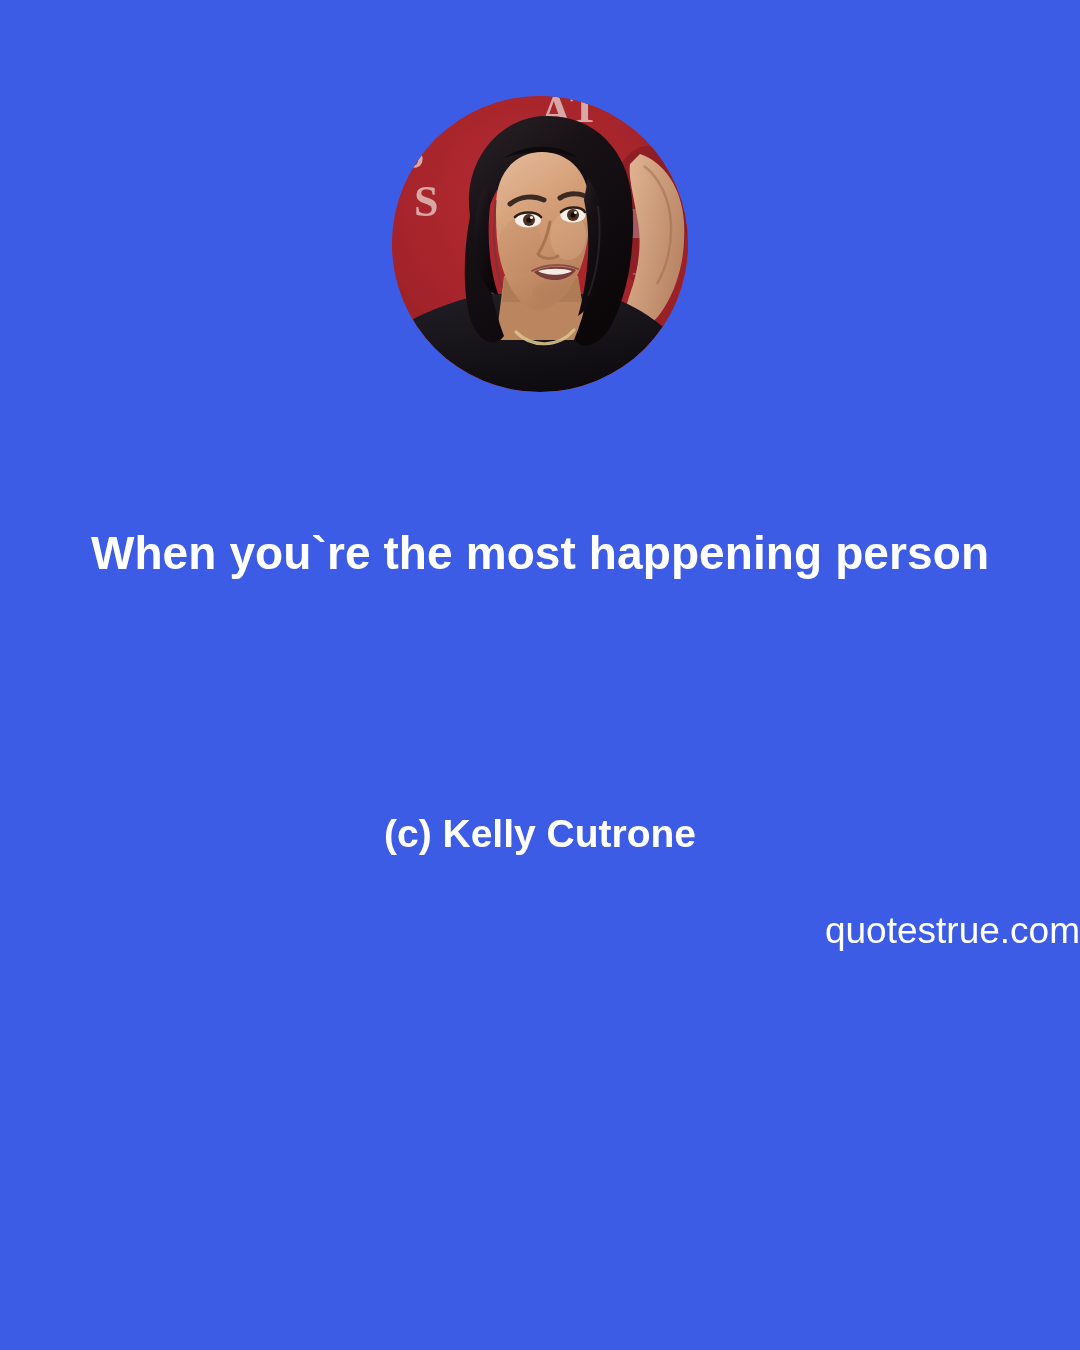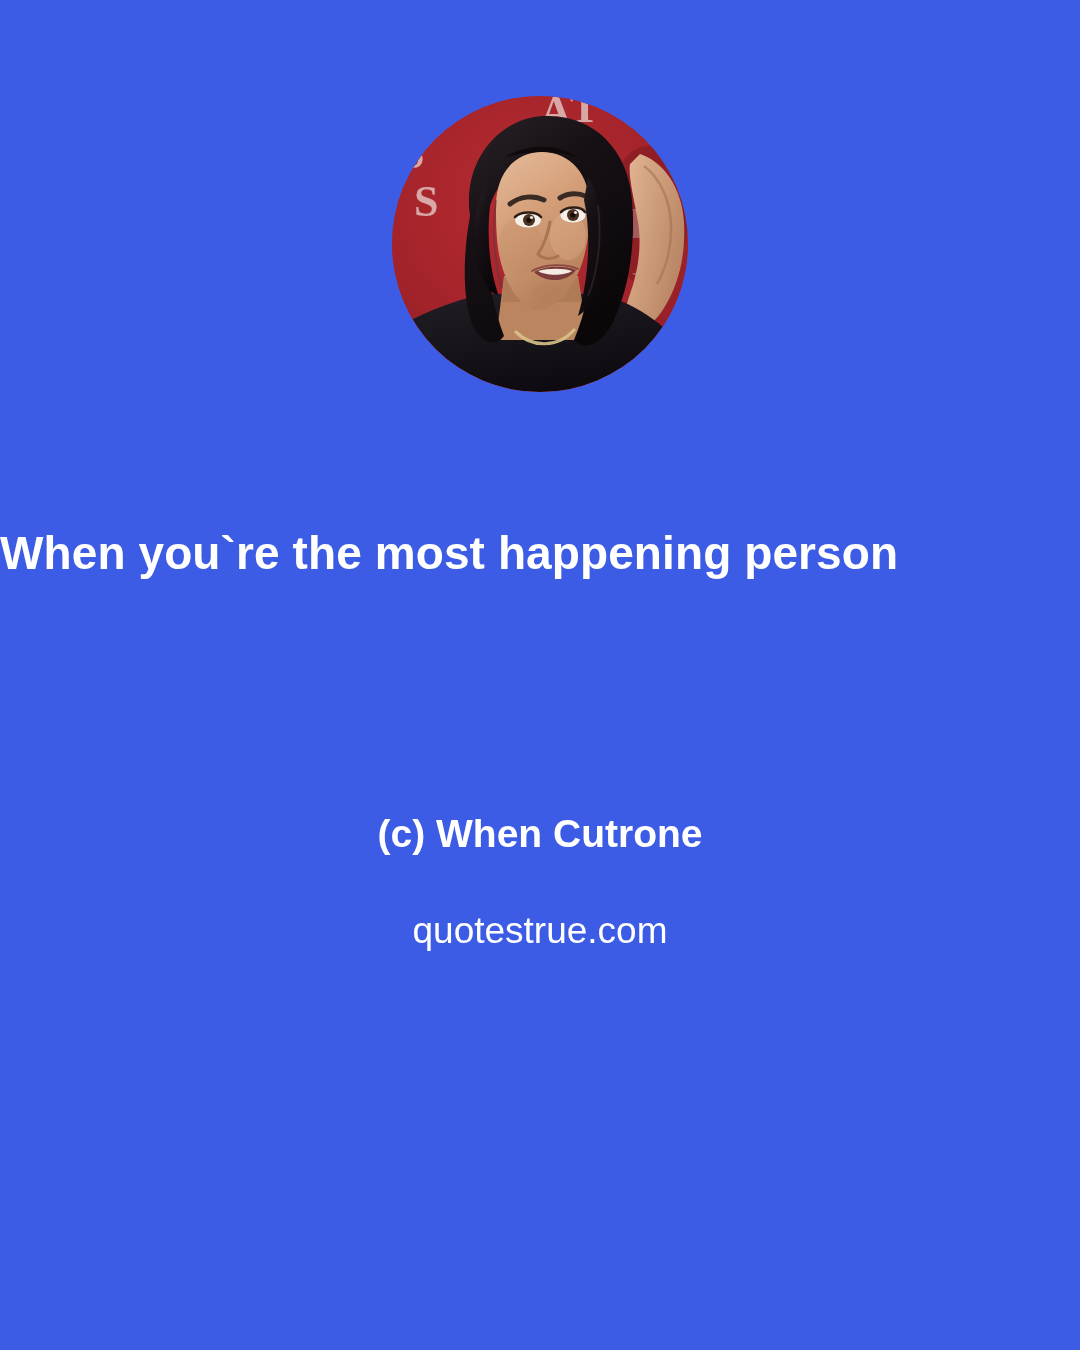--- a/index.html
+++ b/index.html
@@ -38,21 +38,21 @@
     width: 296px;
     height: 296px;
   }
 
   
   .quote-block {
     position: absolute;
     left: 0;
     top: 505px;
     width: 1080px;
-    text-align: left;
+    text-align: center;
   }
   .quote-line {
     display: block;
     color: #ffffff;
     font-size: 46px;
     font-weight: 600;
     letter-spacing: 0.1px;
     line-height: 96px;
     white-space: nowrap;
   }
@@ -68,21 +68,21 @@
     font-size: 39px;
     font-weight: 600;
     line-height: 58px;
     white-space: nowrap;
   }
   .site {
     position: absolute;
     left: 0;
     top: 903px;
     width: 1080px;
-    text-align: center;
+    text-align: right;
     color: #ffffff;
     font-size: 37px;
     font-weight: 400;
     line-height: 56px;
     white-space: nowrap;
   }
 </style>
 </head>
 <body>
 
@@ -195,17 +195,17 @@
 
         <path d="M124 236 C140 252 166 252 182 234" fill="none" stroke="#d8c38a" stroke-width="3.2" stroke-linecap="round" opacity="0.9"></path>
       </g>
     </svg>
   </div>
 
   <div class="quote-block">
     <span class="quote-line">When you`re the most happening person</span>
   </div>
 
-  <div class="attribution">(c) When Cutrone</div>
+  <div class="attribution">(c) Kelly Cutrone</div>
 
   <div class="site">quotestrue.com</div>
 
 </div>
 
 </body></html>

